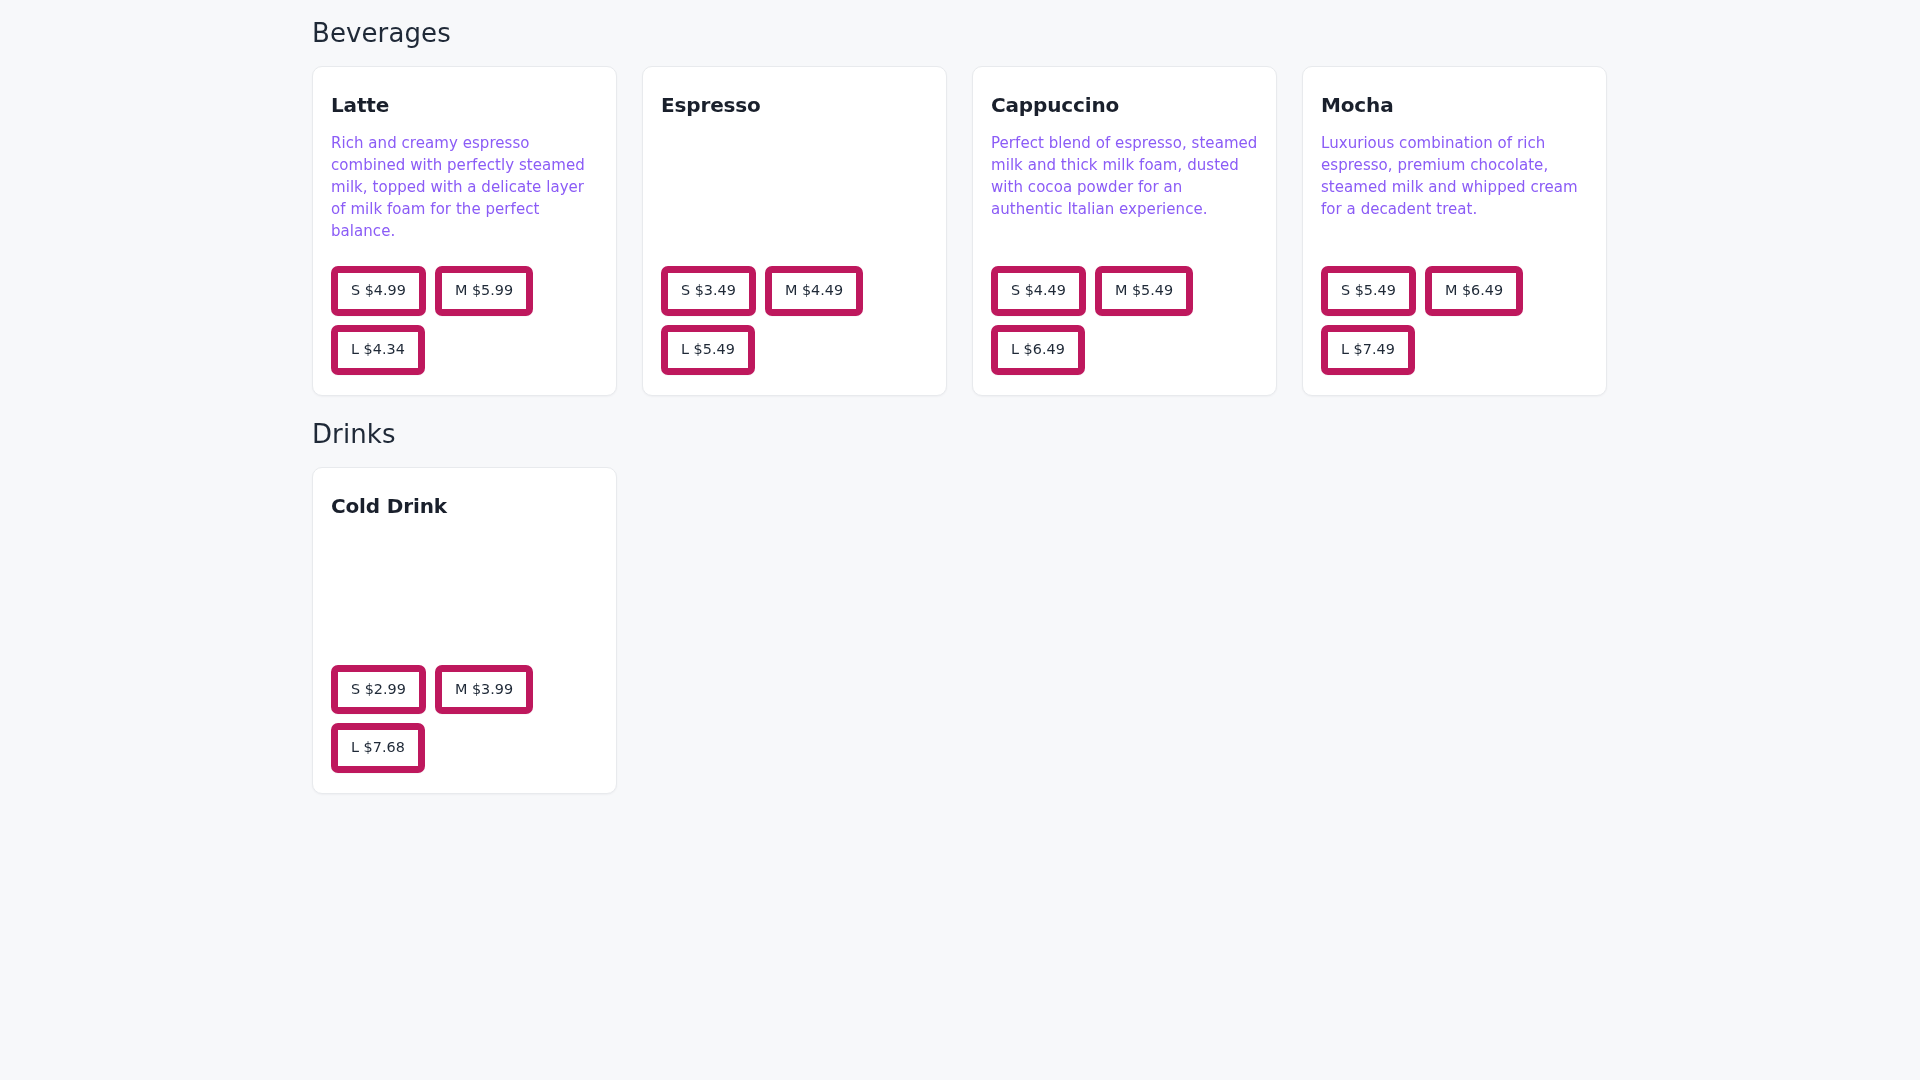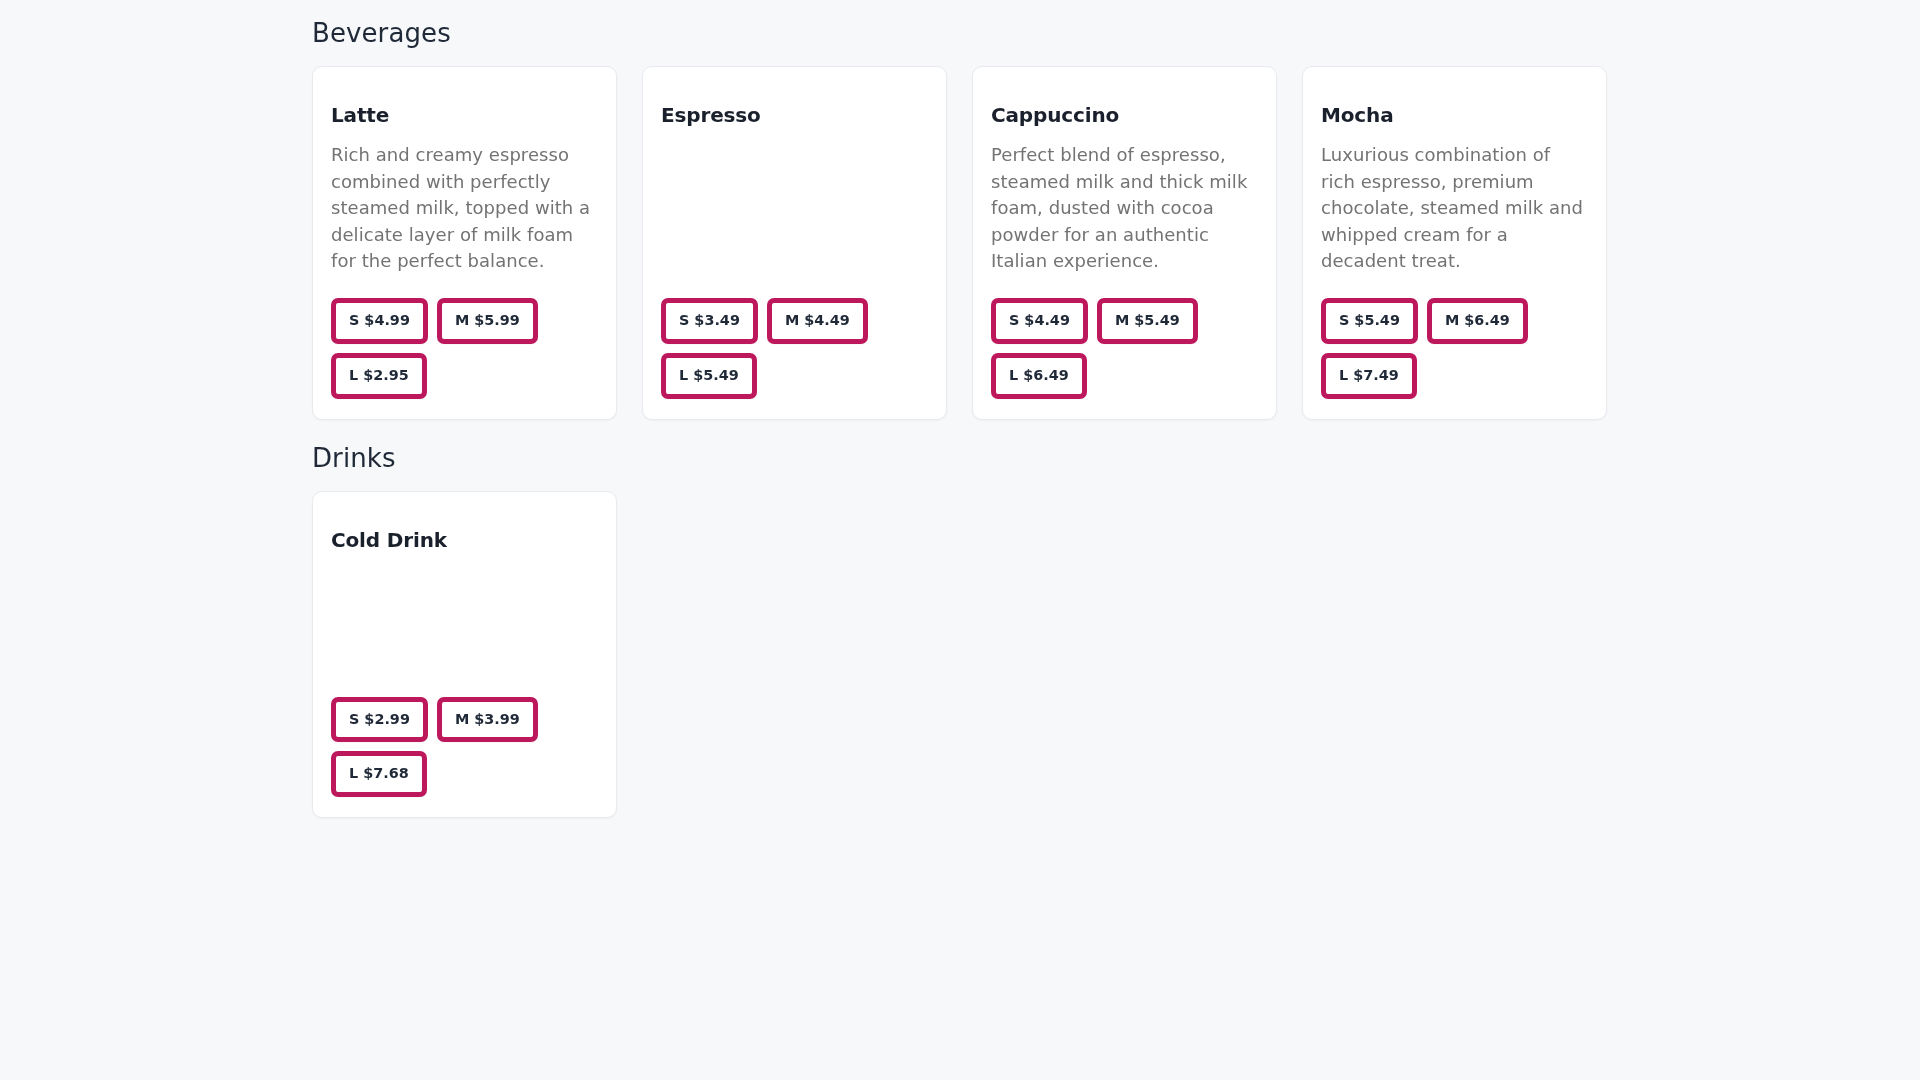--- a/index.html
+++ b/index.html
@@ -47,63 +47,63 @@
     column-gap: 25px;
     row-gap: 25px;
     justify-content: start;
   }
 
   .card {
     background: #ffffff;
     border: 1px solid #e8eaed;
     border-radius: 10px;
     box-shadow: 0 1px 2px rgba(16, 24, 40, 0.04);
-    padding: 36px 18px 20px 18px;
+    padding: 26px 18px 20px 18px;
     display: flex;
     flex-direction: column;
     min-height: 327px;
   }
 
   .card-title {
     font-size: 20px;
     font-weight: 700;
     color: #1a202c;
     line-height: 1.25;
     letter-spacing: -0.15px;
     margin-bottom: 14px;
   }
 
   .card-desc {
-    font-size: 18px;
+    font-size: 15px;
     font-weight: 400;
-    color: #737373;
+    color: #8b5cf6;
     line-height: 1.47;
     letter-spacing: 0.05px;
     margin: 0;
   }
 
   .card-spacer {
     flex: 1 1 auto;
     min-height: 24px;
   }
 
   .price-row {
     display: flex;
     gap: 9px;
     flex-wrap: wrap;
   }
 
   .price-btn {
     background: #ffffff;
-    border: 5px solid #be185d;
+    border: 7px solid #be185d;
     border-radius: 7px;
     padding: 9px 13px 10px 13px;
     font-family: "DejaVu Sans", "Liberation Sans", sans-serif;
     font-size: 14.4px;
-    font-weight: 700;
+    font-weight: 400;
     color: #1f2937;
     line-height: 1.15;
     cursor: pointer;
     white-space: nowrap;
     box-shadow: 0 1px 1px rgba(16, 24, 40, 0.03);
   }
 </style>
 </head>
 <body>
 
@@ -112,21 +112,21 @@
       <div class="section">
         <h2 class="section-heading">Beverages</h2>
         <div class="card-grid">
           <div class="card">
             <div class="card-title">Latte</div>
             <p class="card-desc">Rich and creamy espresso combined with perfectly steamed milk, topped with a delicate layer of milk foam for the perfect balance.</p>
             <div class="card-spacer"></div>
             <div class="price-row">
               <button class="price-btn">S $4.99</button>
               <button class="price-btn">M $5.99</button>
-              <button class="price-btn">L $2.95</button>
+              <button class="price-btn">L $4.34</button>
             </div>
           </div>
           <div class="card">
             <div class="card-title">Espresso</div>
             <div class="card-spacer"></div>
             <div class="price-row">
               <button class="price-btn">S $3.49</button>
               <button class="price-btn">M $4.49</button>
               <button class="price-btn">L $5.49</button>
             </div>

